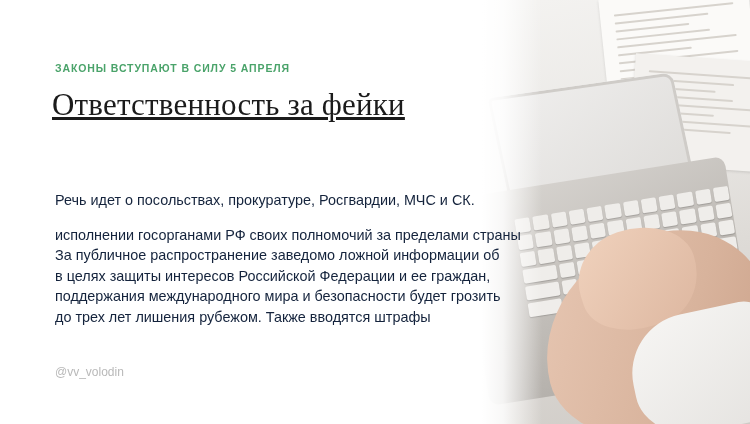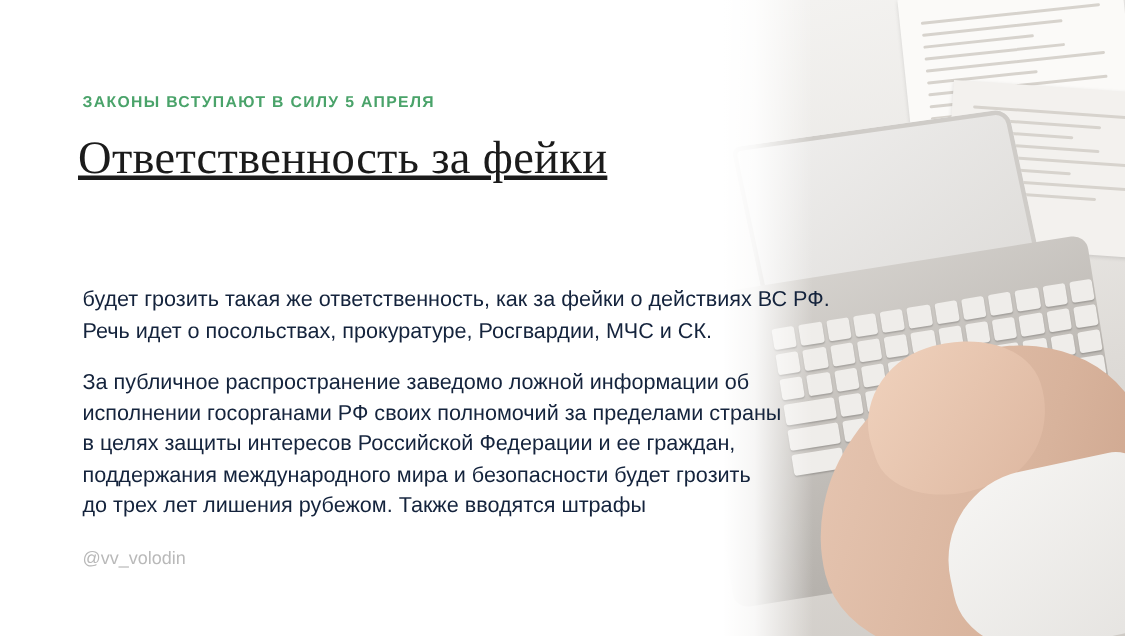--- a/index.html
+++ b/index.html
@@ -325,26 +325,25 @@
 
   <div class="content">
     <div class="kicker">ЗАКОНЫ ВСТУПАЮТ В СИЛУ 5 АПРЕЛЯ</div>
 
     <div class="headline">
       <span class="line"><span class="hl">Ответственность за фейки</span></span>
     </div>
 
     <div class="body">
       <p>
-        <span>будет грозить такая же ответственность, как за фейки о действиях ВС РФ.</span>
         <span>Речь идет о посольствах, прокуратуре, Росгвардии, МЧС и СК.</span>
       </p>
       <p>
+        <span>исполнении госорганами РФ своих полномочий за пределами страны</span>
         <span>За публичное распространение заведомо ложной информации об</span>
-        <span>исполнении госорганами РФ своих полномочий за пределами страны</span>
         <span>в целях защиты интересов Российской Федерации и ее граждан,</span>
         <span>поддержания международного мира и безопасности будет грозить</span>
         <span>до трех лет лишения рубежом. Также вводятся штрафы</span>
       </p>
     </div>
 
     <div class="handle">@vv_volodin</div>
   </div>
 
 </div>

